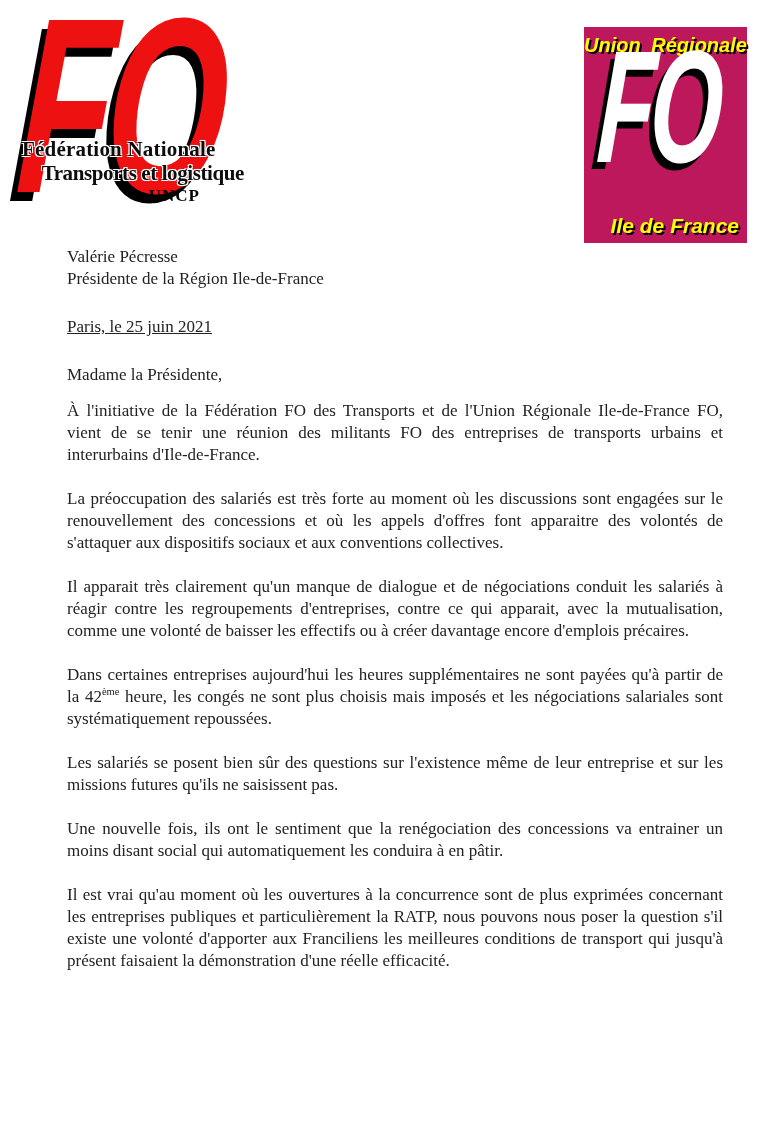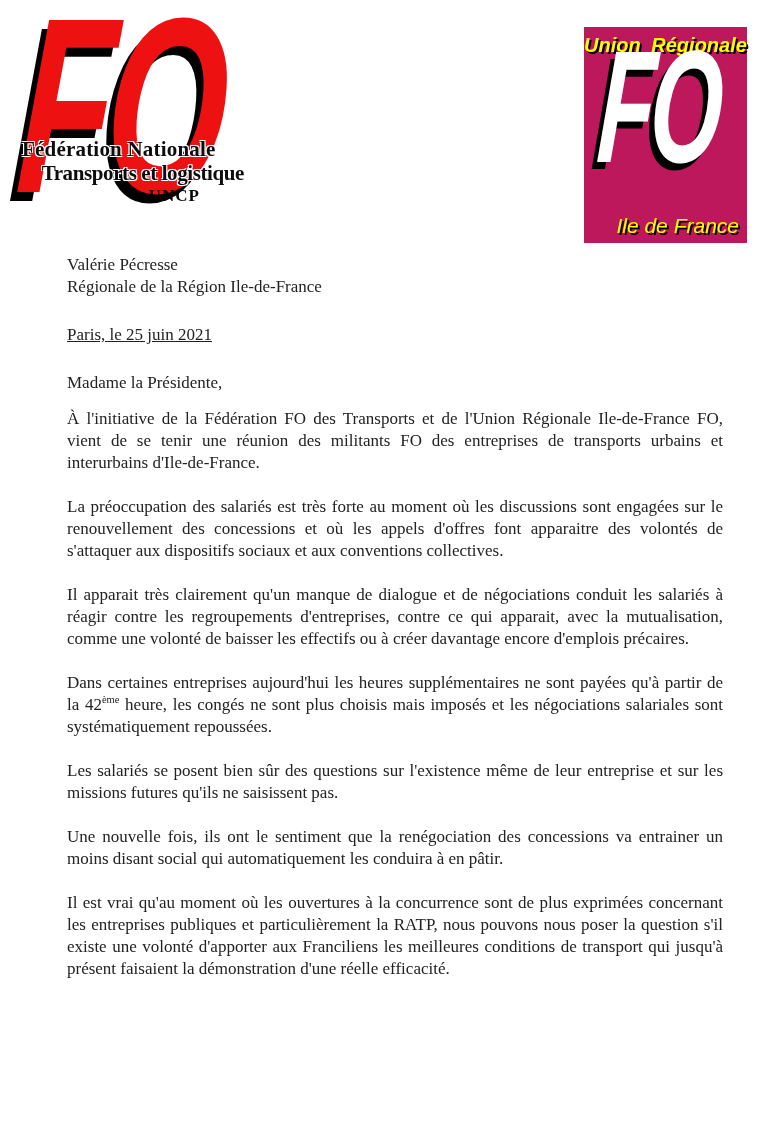--- a/index.html
+++ b/index.html
@@ -91,36 +91,35 @@
     text-shadow: -9px 7px 0 #000000;
     transform: scaleX(0.58) skewX(-6deg);
     transform-origin: bottom left;
     white-space: nowrap;
   }
   .lr-bottom {
     position: absolute;
     bottom: 5px; left: 0; right: 8px;
     text-align: right;
     font-family: "Liberation Sans", sans-serif;
-    font-weight: normal;
+    font-weight: bold;
     font-style: italic;
     font-size: 21px;
     color: #ffff00;
     text-shadow: 2px 2px 0 #000000;
     white-space: nowrap;
   }
 
   
   .letter-body {
     position: absolute;
     left: 67px; right: 45px; top: 246px;
     font-size: 17px;
     line-height: 22px;
     color: #222222;
-    margin-top: 8px;
   }
   .recipient { margin-bottom: 26px; }
   .dateline  { margin: 0 0 26px 0; text-decoration: underline; }
   .salutation{ margin: 0 0 14px 0; font-family: Liberation Serif, serif; }
   .para {
     margin: 0 0 22px 0;
     text-align: justify;
   }
   .para sup {
     font-size: 0.62em;
@@ -144,21 +143,21 @@
     <div class="logo-right">
       <div class="lr-top">Union Régionale</div>
       <div class="lr-fo">FO</div>
       <div class="lr-bottom">Ile de France</div>
     </div>
   </header>
 
   <main class="letter-body">
     <div class="recipient">
       <div>Valérie Pécresse</div>
-      <div>Régionale de la Région Ile-de-France</div>
+      <div>Présidente de la Région Ile-de-France</div>
     </div>
 
     <p class="dateline">Paris, le 25 juin 2021</p>
     <p class="salutation">Madame la Présidente,</p>
 
     <div id="paragraphs">
         <p class="para"><span>À l'initiative de la Fédération FO des Transports et de l'Union Régionale Ile-de-France FO, vient de se tenir une réunion des militants FO des entreprises de transports urbains et interurbains d'Ile-de-France.</span></p>
         <p class="para"><span>La préoccupation des salariés est très forte au moment où les discussions sont engagées sur le renouvellement des concessions et où les appels d'offres font apparaitre des volontés de s'attaquer aux dispositifs sociaux et aux conventions collectives.</span></p>
         <p class="para"><span>Il apparait très clairement qu'un manque de dialogue et de négociations conduit les salariés à réagir contre les regroupements d'entreprises, contre ce qui apparait, avec la mutualisation, comme une volonté de baisser les effectifs ou à créer davantage encore d'emplois précaires.</span></p>
         <p class="para"><span>Dans certaines entreprises aujourd'hui les heures supplémentaires ne sont payées qu'à partir de la 42</span><sup>ème</sup><span> heure, les congés ne sont plus choisis mais imposés et les négociations salariales sont systématiquement repoussées.</span></p>

